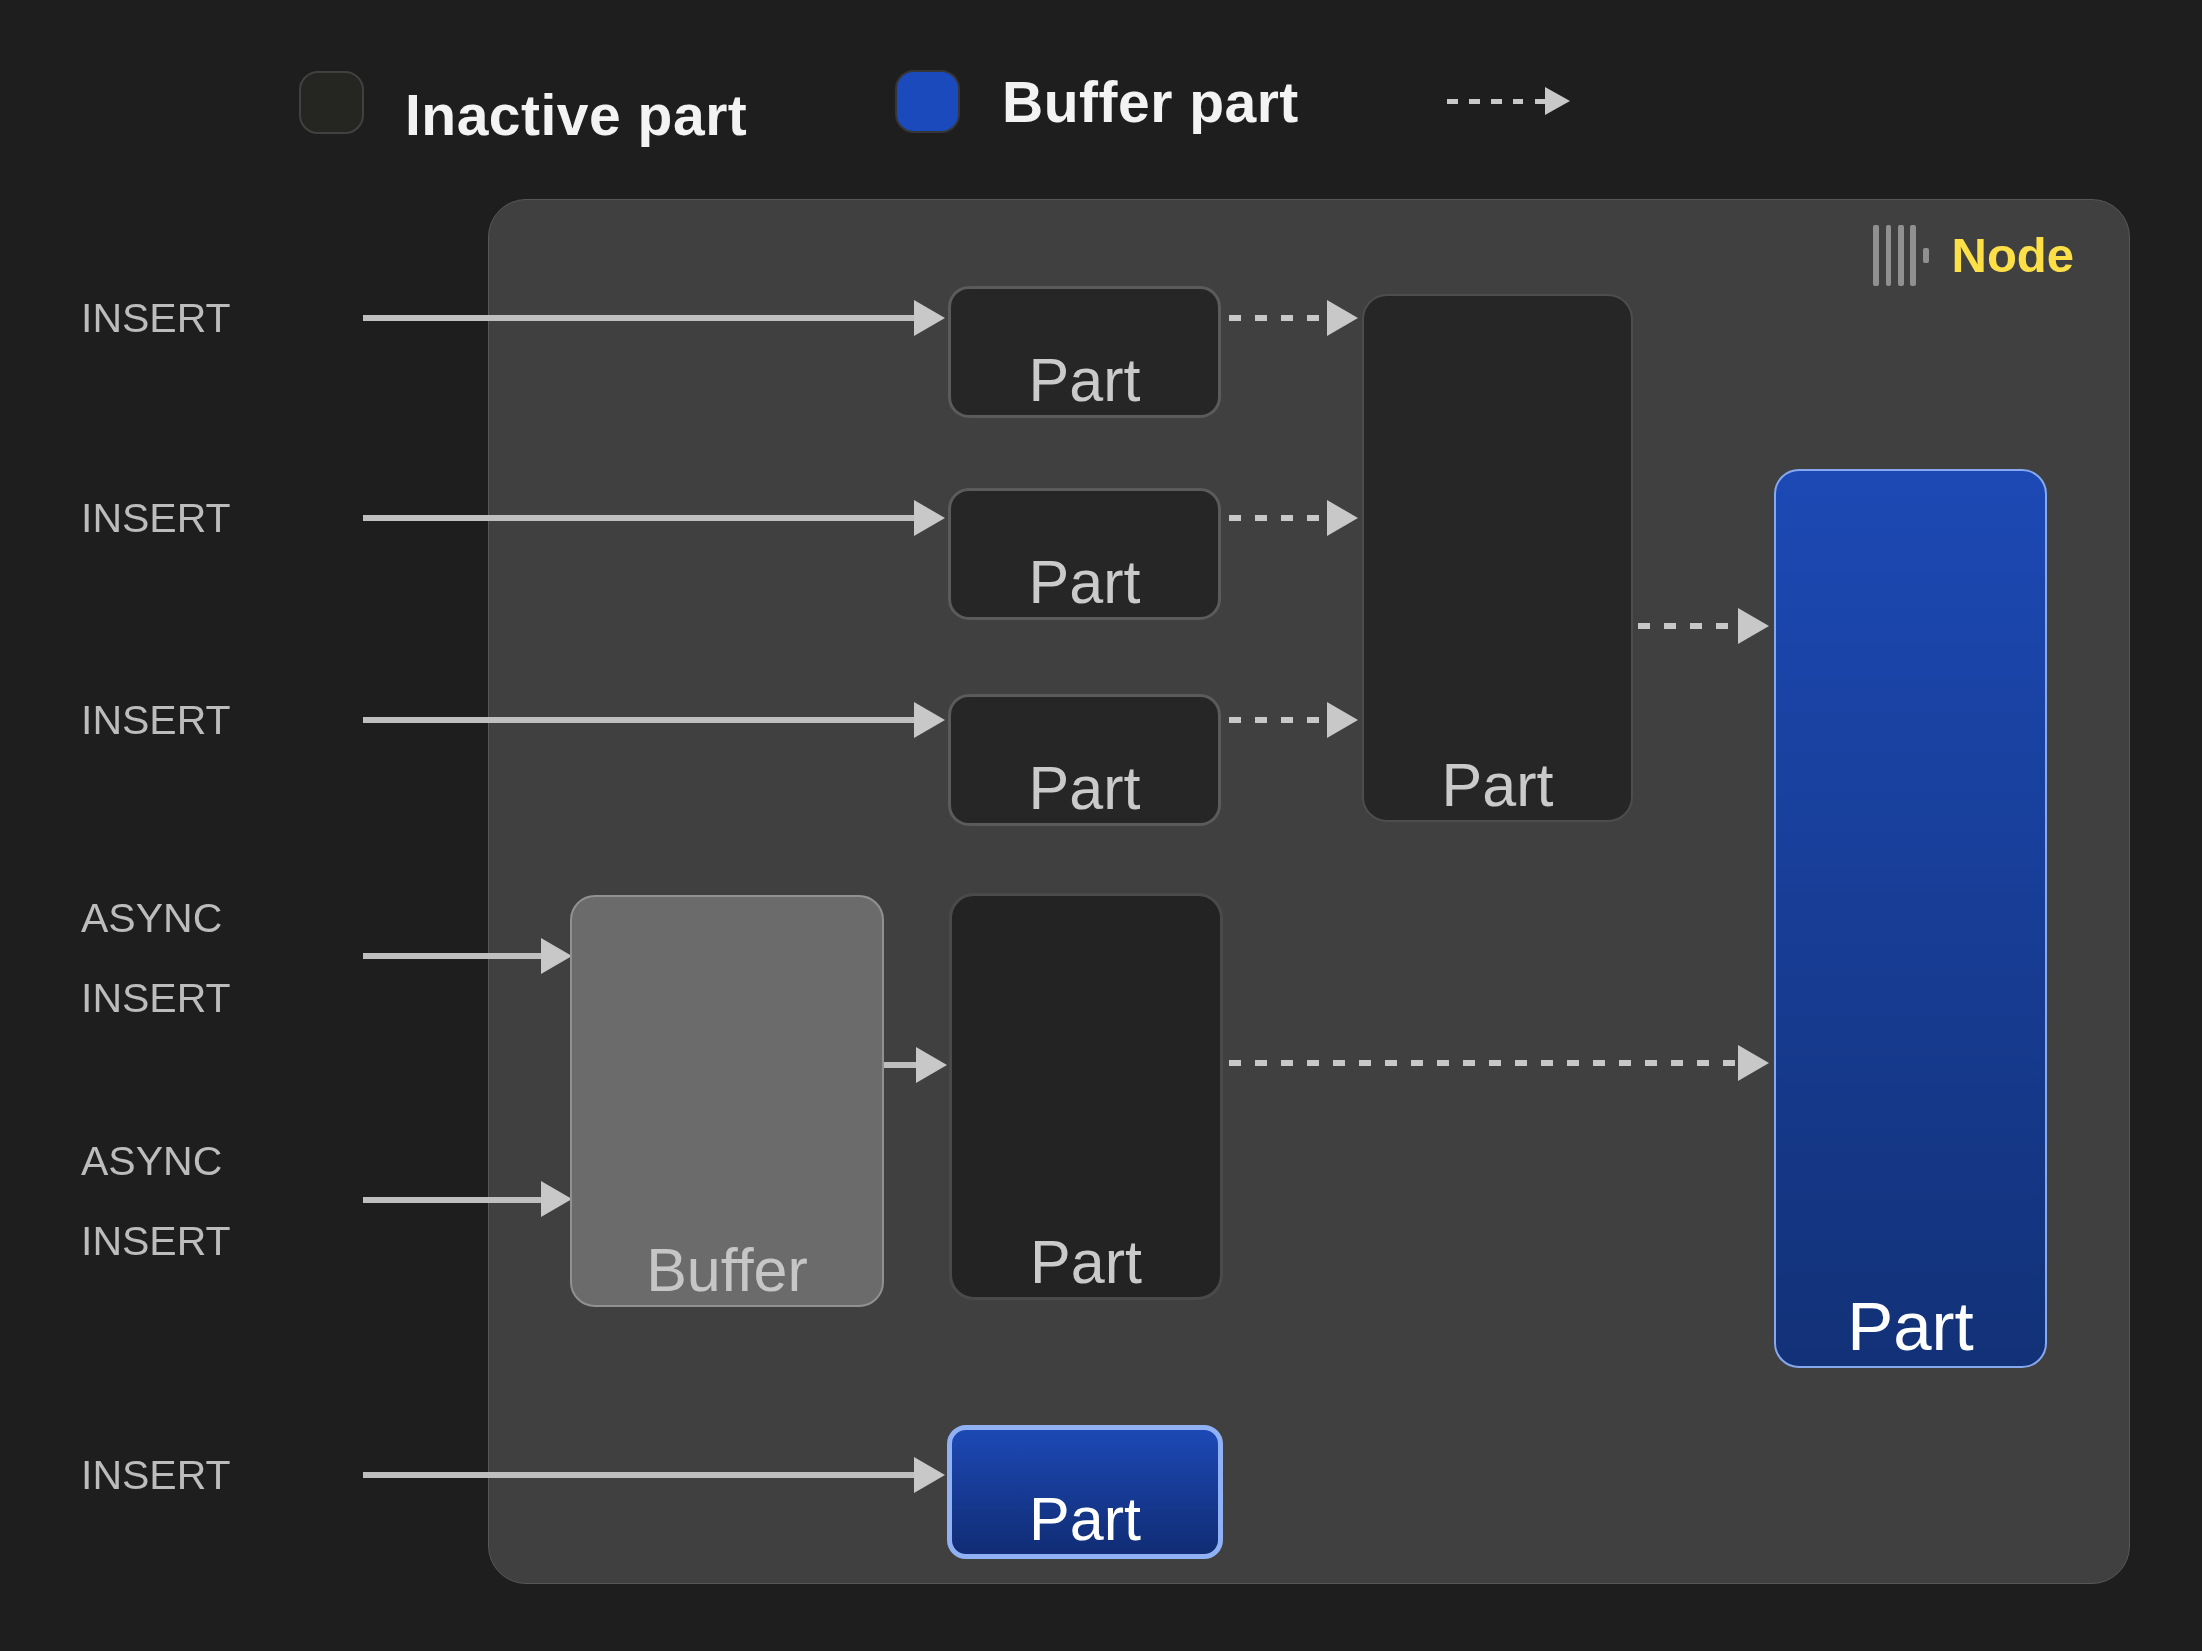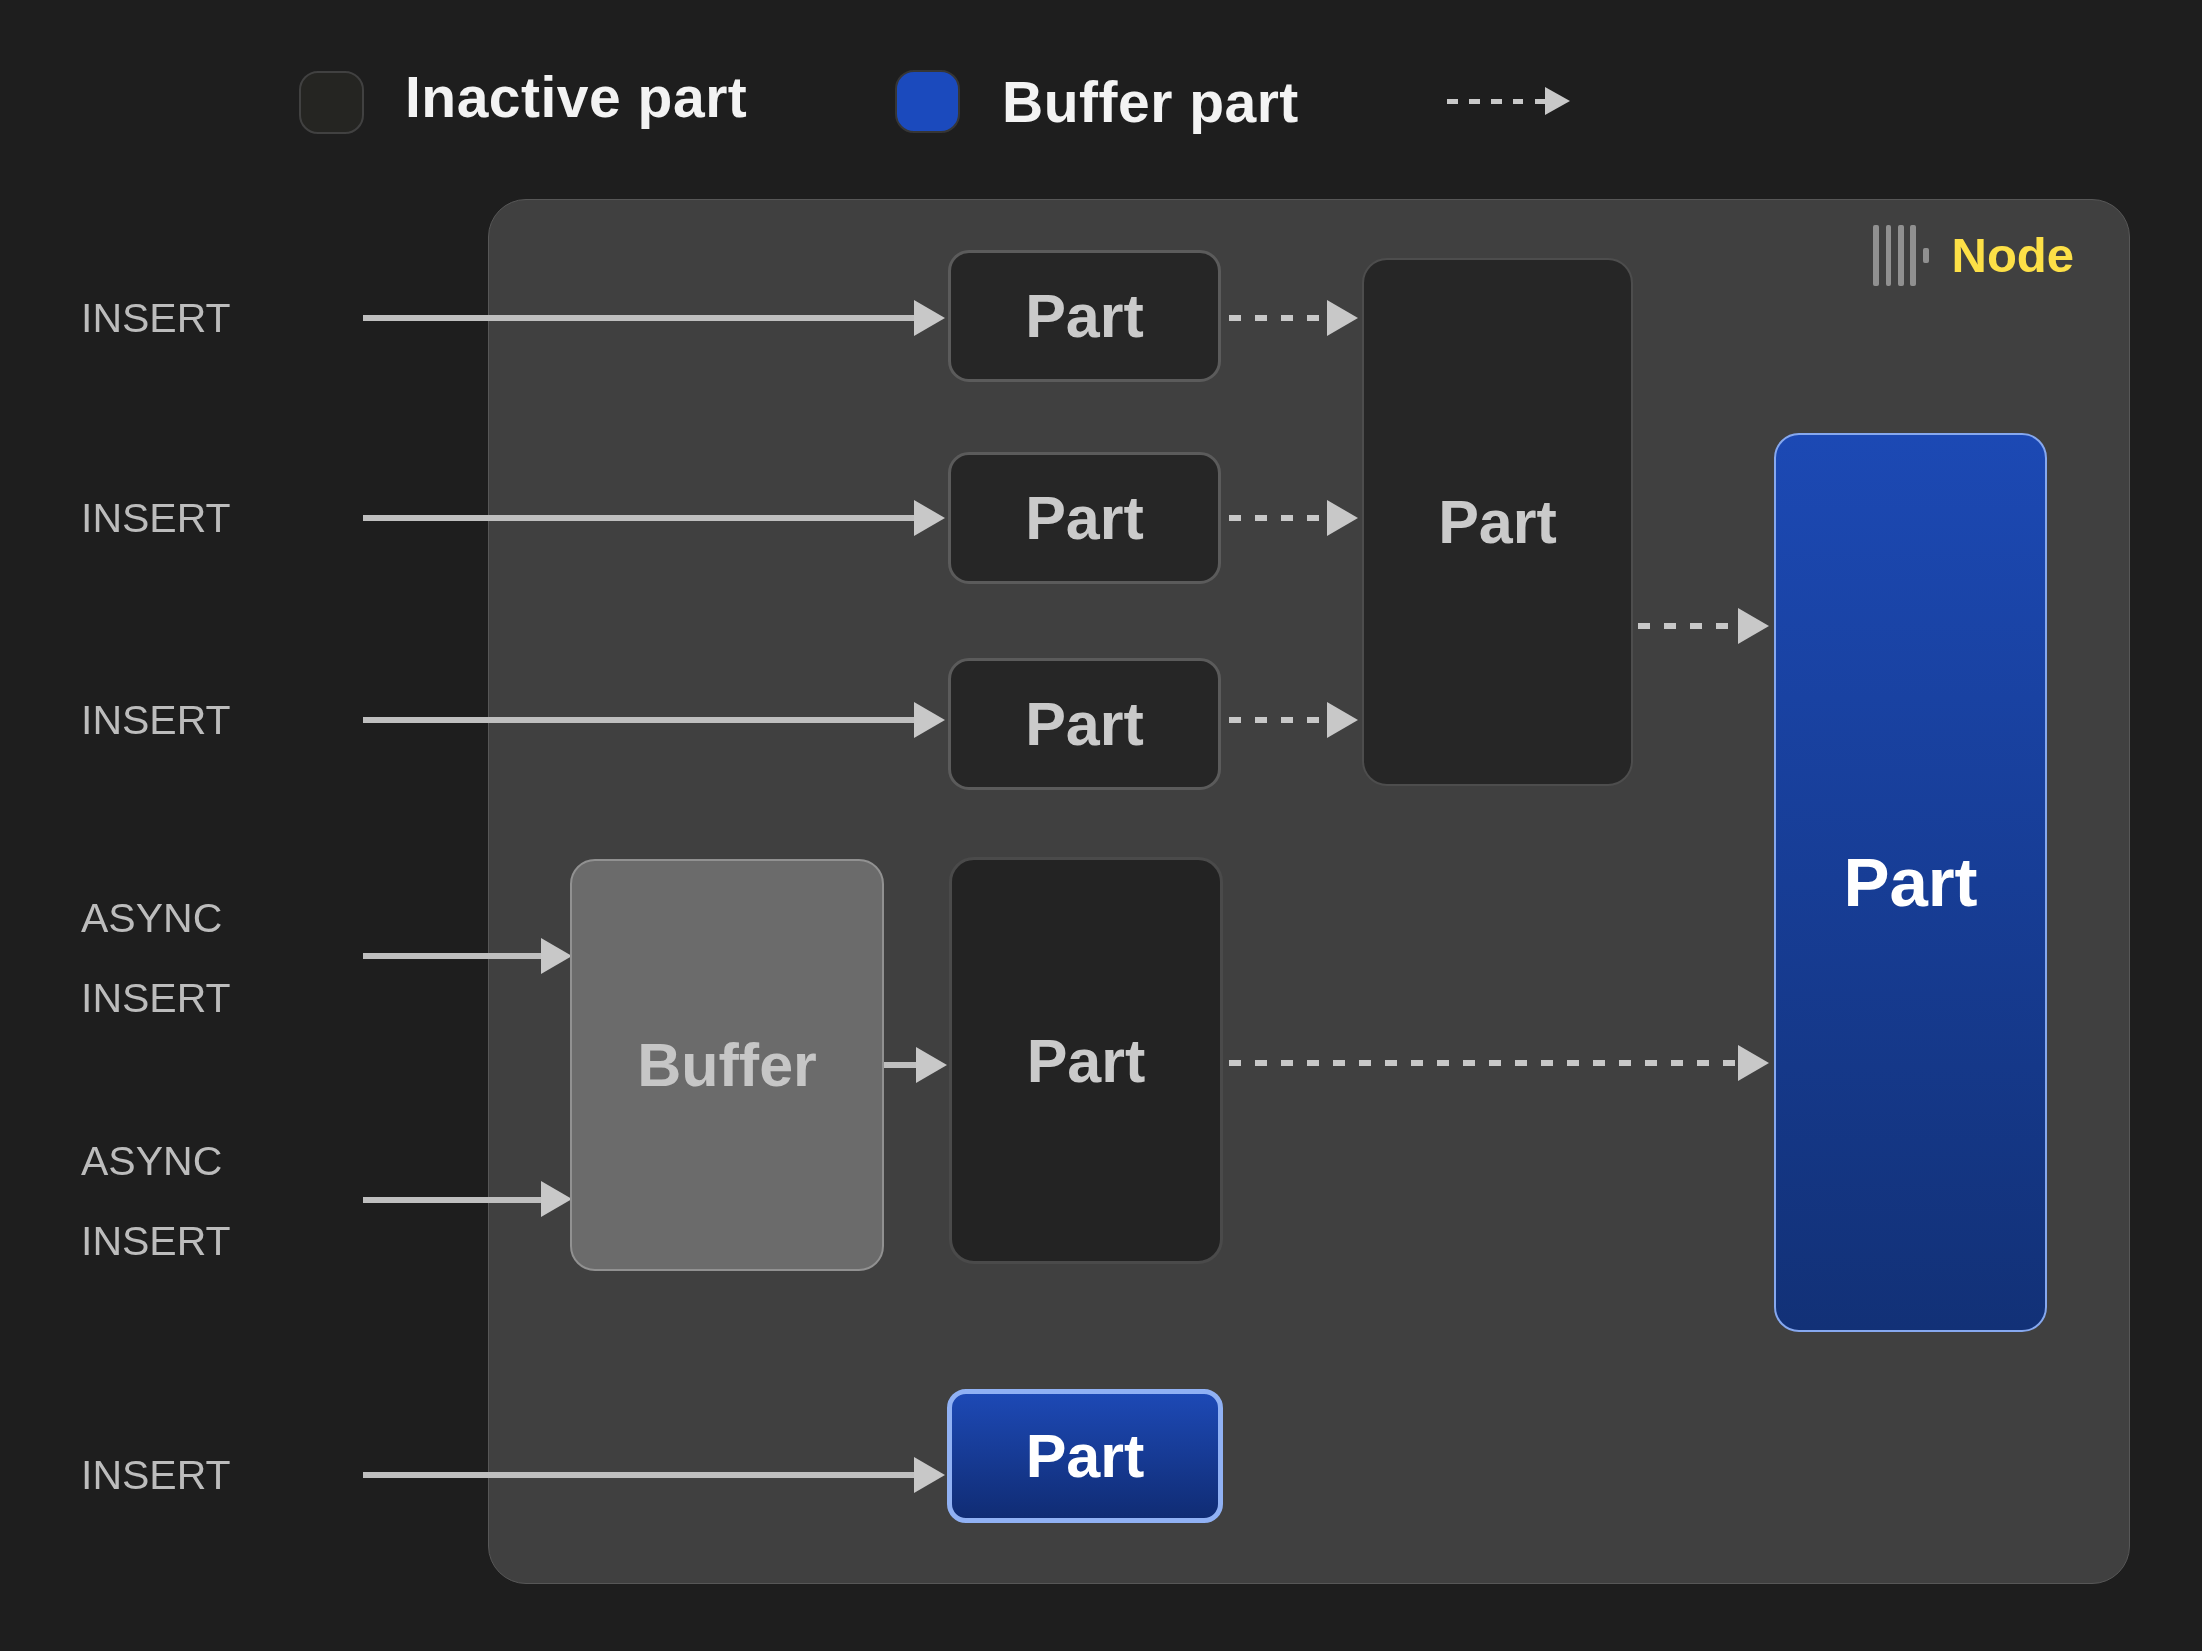--- a/index.html
+++ b/index.html
@@ -18,22 +18,22 @@
     position:absolute;left:488px;top:199px;width:1642px;height:1385px;
     background:#404040;border:1.9px solid #575757;border-radius:38px;box-sizing:border-box;
   }
   #node-header{position:absolute;top:25px;right:55px;display:flex;align-items:center;gap:23px;}
   #node-logo{display:flex;align-items:center;gap:6.7px;height:61px;}
   #node-logo .bar{width:5.7px;height:61px;background:#909090;border-radius:1.9px;}
   #node-logo .dot{width:5.7px;height:15.3px;background:#909090;border-radius:1.9px;}
   #node-title{font-size:49px;color:#fde047;font-weight:700;line-height:61px;}
   
   .box{
-    position:absolute;display:flex;align-items:center;justify-content:center;
-    box-sizing:border-box;color:#cacaca;font-size:61px;font-weight:700;
+    position:absolute;display:flex;align-items:flex-end;justify-content:center;
+    box-sizing:border-box;color:#cacaca;font-size:61px;font-weight:400;margin-top:36px;
   }
   .part-small{left:948px;width:273px;height:132px;background:#262626;
     border:3.8px solid #5b5b5b;border-radius:21px;}
   #part-merge{left:1362px;top:258px;width:271px;height:528px;background:#262626;
     border:2.9px solid #4d4d4d;border-radius:25px;}
   #part-active{left:1774px;top:433px;width:273px;height:899px;
     background:linear-gradient(to bottom,#1c49b4,#123177);
     border:2.9px solid #86a8ef;border-radius:25px;color:#ffffff;font-size:69px;}
   #buffer-box{left:570px;top:859px;width:314px;height:412px;background:#6b6b6b;
     border:2.9px solid #919191;border-radius:25px;color:#c6c6c6;}
@@ -59,21 +59,21 @@
     border-left:25px solid #c8c8c8;}
   .dline-sm{position:absolute;height:4.8px;
     background:repeating-linear-gradient(to right,#c8c8c8 0 10.5px,transparent 10.5px 22px);}
 </style>
 </head>
 <body>
 
 <div id="canvas">
 
   <div class="swatch" style="left:299px;top:71px;background:#252522;border:2.9px solid #414141;"></div>
-  <div class="legend-label" style="left:405px;top:64px;">Inactive part</div>
+  <div class="legend-label" style="left:405px;top:82px;">Inactive part</div>
 
   <div class="swatch" style="left:895px;top:70px;background:#1b4abd;border:2.9px solid #363636;"></div>
   <div class="legend-label" style="left:1002px;top:69px;">Buffer part</div>
 
   <div>
     <div class="dline-sm" style="left:1447px;top:99px;width:98px;"></div>
     <div class="ahead-sm" style="left:1545px;top:87px;"></div>
   </div>
 
   <div id="node">

